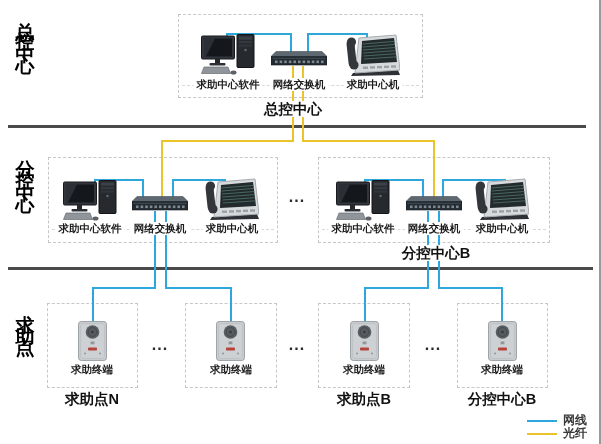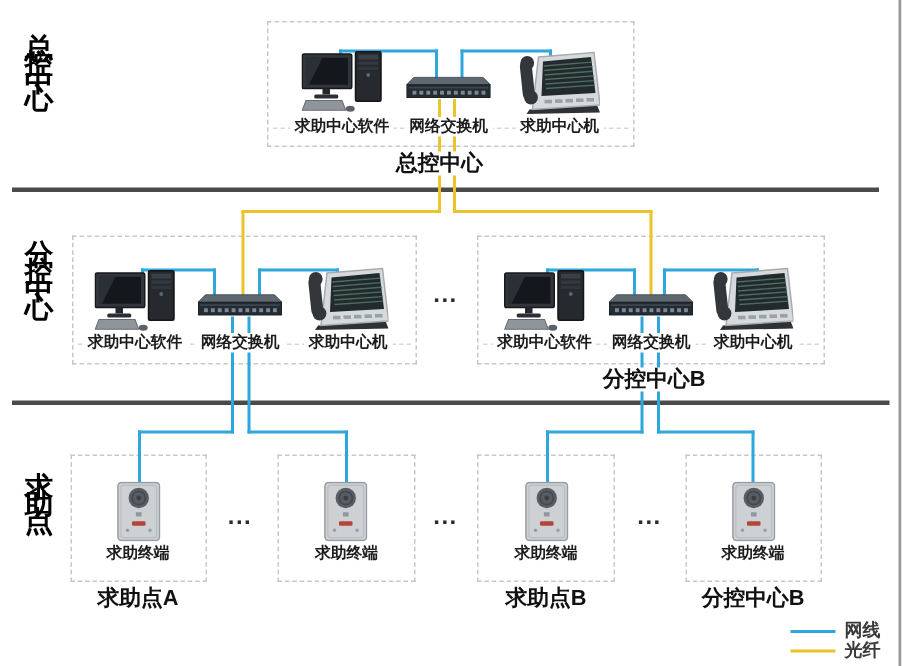--- a/index.html
+++ b/index.html
@@ -237,21 +237,21 @@
   <div class="dlabel" style="left:434px;top:222px;">网络交换机</div>
   <div class="dlabel" style="left:502px;top:222px;">求助中心机</div>
 
   <div class="dlabel" style="left:92px;top:363px;">求助终端</div>
   <div class="dlabel" style="left:231px;top:363px;">求助终端</div>
   <div class="dlabel" style="left:364px;top:363px;">求助终端</div>
   <div class="dlabel" style="left:502px;top:363px;">求助终端</div>
 
   <div class="glabel" style="left:293px;top:101px;">总控中心</div>
   <div class="glabel" style="left:436px;top:245px;">分控中心B</div>
-  <div class="glabel" style="left:92px;top:391px;">求助点A</div>
+  <div class="glabel" style="left:92px;top:391px;">求助点N</div>
   <div class="glabel" style="left:231px;top:408px;margin-top:47px;">求助点B</div>
   <div class="glabel" style="left:364px;top:391px;">求助点B</div>
   <div class="glabel" style="left:502px;top:391px;">分控中心B</div>
 
   <div class="ellipsis" style="left:284px;top:190px;">...</div>
   <div class="ellipsis" style="left:147px;top:338px;">...</div>
   <div class="ellipsis" style="left:284px;top:338px;">...</div>
   <div class="ellipsis" style="left:420px;top:338px;">...</div>
 
   <div class="cable h blue" style="left:527px;top:420px;width:30px;"></div>

